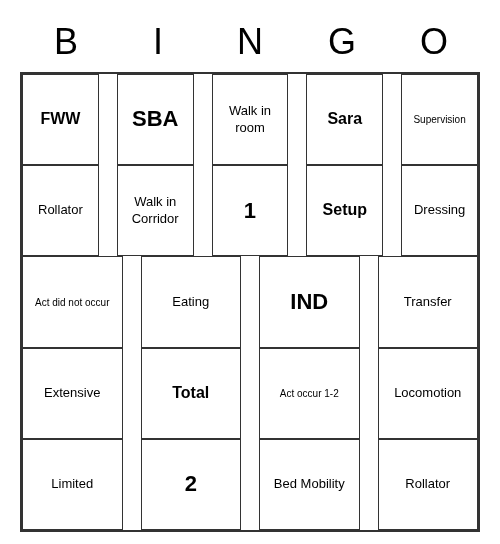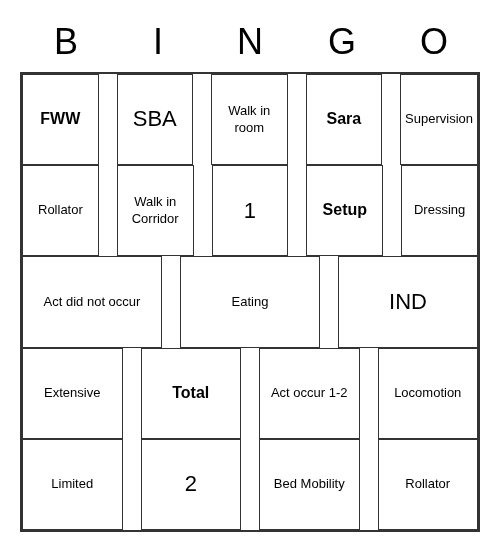--- a/index.html
+++ b/index.html
@@ -62,30 +62,30 @@
       align-items: center;
       text-align: center;
       border: 1.5px solid #333;
       padding: 4px;
       font-size: 13px;
       line-height: 1.3;
     }
 
     .bingo-cell.large-text {
       font-size: 22px;
-      font-weight: normal;
+      font-weight: bold;
     }
 
     .bingo-cell.medium-text {
       font-size: 16px;
       font-weight: bold;
     }
 
     .bingo-cell.small-text {
-      font-size: 13px;
+      font-size: 10px;
     }
   </style>
 </head>
 <body>
 
 <div class="bingo-container">
   <div class="bingo-header">
   <div class="header-cell">B</div>
       <div class="header-cell">I</div>
       <div class="header-cell">N</div>
@@ -104,20 +104,21 @@
         <div class="bingo-cell">Rollator</div>
         <div class="bingo-cell">Walk in Corridor</div>
         <div class="bingo-cell large-text">1</div>
         <div class="bingo-cell medium-text">Setup</div>
         <div class="bingo-cell">Dressing</div>
       </div>
       <div class="bingo-row">
         <div class="bingo-cell small-text">Act did not occur</div>
         <div class="bingo-cell">Eating</div>
         <div class="bingo-cell large-text">IND</div>
+        <div class="bingo-cell">Transfer</div>
       </div>
       <div class="bingo-row">
         <div class="bingo-cell">Extensive</div>
         <div class="bingo-cell medium-text">Total</div>
         <div class="bingo-cell small-text">Act occur 1-2</div>
         <div class="bingo-cell">Locomotion</div>
       </div>
       <div class="bingo-row">
         <div class="bingo-cell">Limited</div>
         <div class="bingo-cell large-text">2</div>

